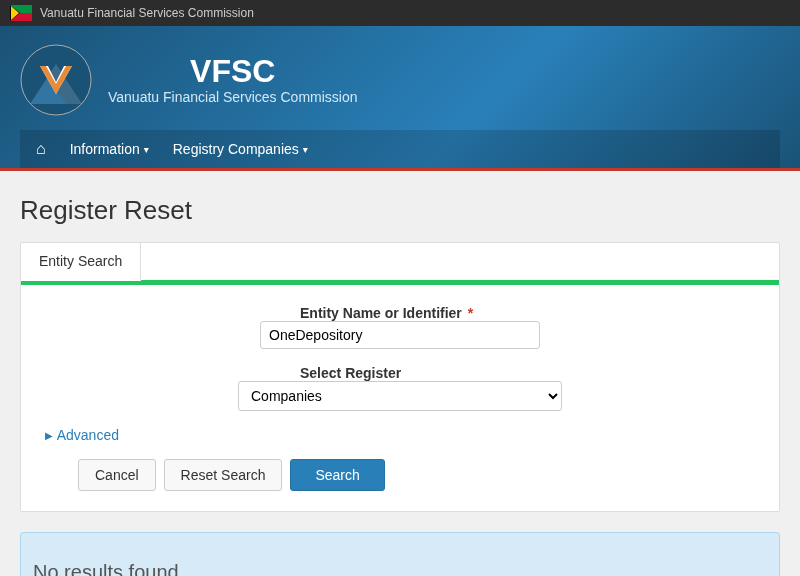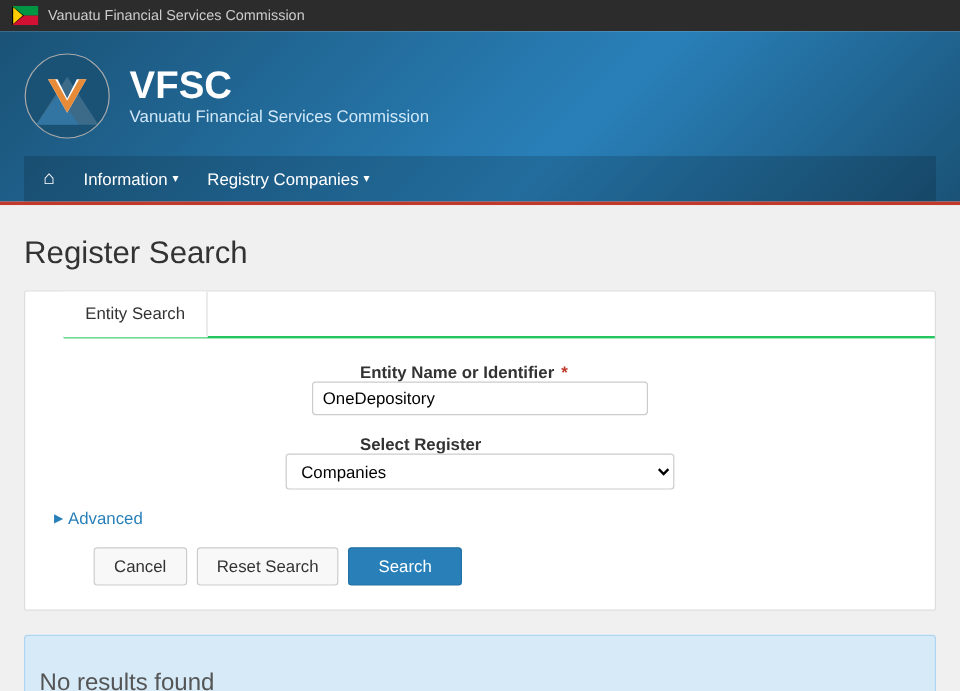--- a/index.html
+++ b/index.html
@@ -27,20 +27,21 @@
 
     
     .header {
       background: linear-gradient(135deg, #1a5276 0%, #2980b9 60%, #1a5276 100%);
       padding: 18px 20px 0 20px;
     }
     .header-content {
       display: flex;
       align-items: center;
       margin-bottom: 14px;
+      text-align: center;
     }
     .logo-wrapper {
       width: 72px;
       height: 72px;
       margin-right: 16px;
       flex-shrink: 0;
     }
     .logo-svg {
       width: 72px;
       height: 72px;
@@ -109,22 +110,21 @@
 
     
     .search-card {
       background: #fff;
       border: 1px solid #ddd;
       border-radius: 2px;
       margin-bottom: 20px;
     }
     .tab-bar {
       display: flex;
-      border-bottom: 2px solid #22c55e;
-      margin-left: 32px;
+      border-bottom: 5px solid #22c55e;
     }
     .tab {
       padding: 10px 18px;
       cursor: pointer;
       font-size: 14px;
       border-right: 1px solid #ddd;
     }
     .tab.active {
       background: #fff;
       border-bottom: 2px solid #fff;
@@ -263,21 +263,21 @@
     </a>
     <a class="nav-item">
       <span>Registry Companies</span>
       <span class="chevron-down">▾</span>
     </a>
   </div>
 </div>
 <div class="header-red-line"></div>
 
 <div class="page-content">
-  <h1 class="page-title">Register Search</h1>
+  <h1 class="page-title">Register Reset</h1>
 
   <div class="search-card">
     <div class="tab-bar">
       <div class="tab active">Entity Search</div>
     </div>
     <div class="form-body">
 
       <div class="form-row">
         <label class="form-label">
           <span>Entity Name or Identifier</span><span class="required"> *</span>

